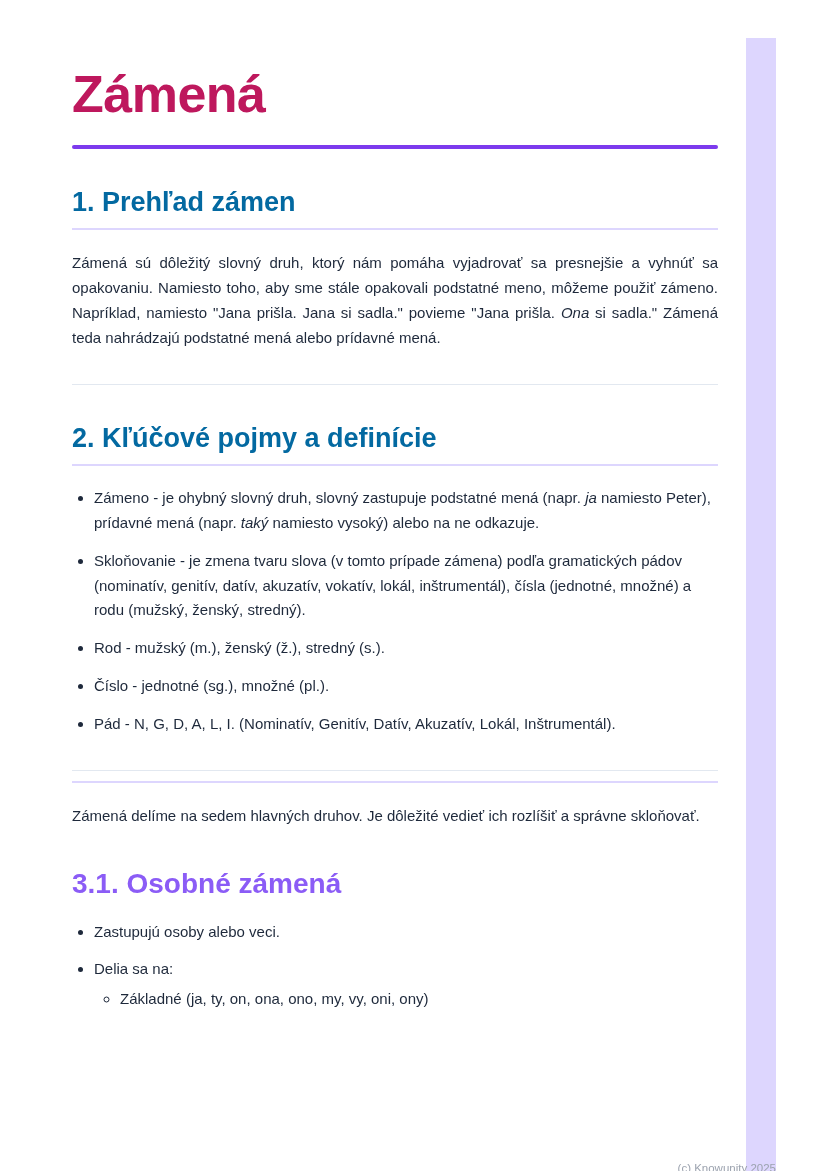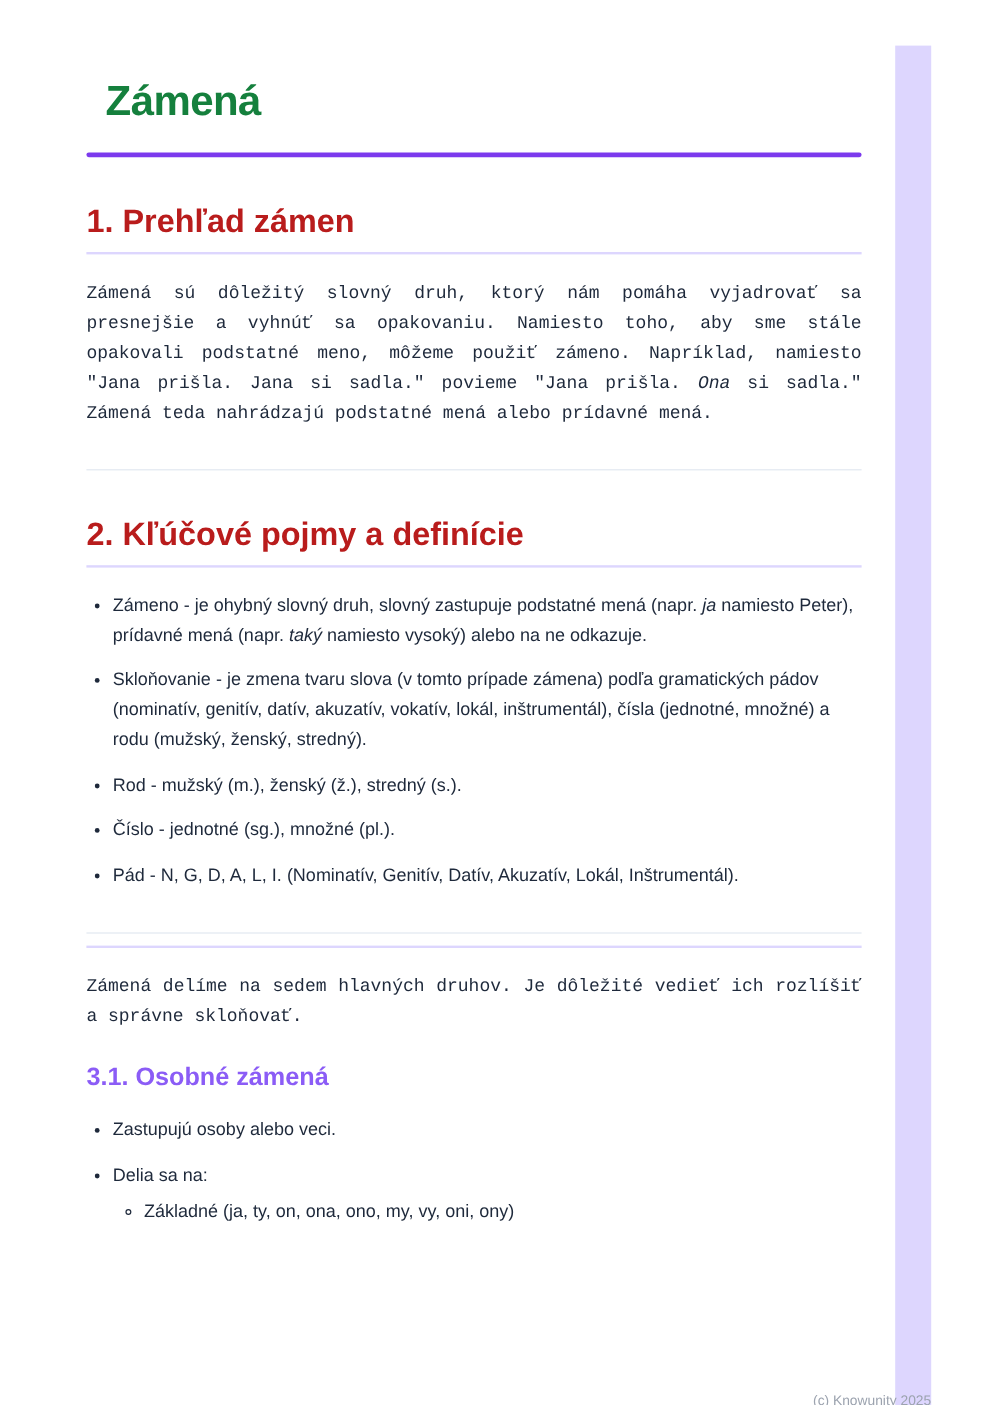--- a/index.html
+++ b/index.html
@@ -23,74 +23,73 @@
     z-index: 1;
   }
   .content {
     position: absolute;
     left: 72px;
     top: 0;
     width: 646px;
     z-index: 2;
   }
   .doc-title {
-    margin: 66px 16px 0;
-    font-size: 35px;
+    margin: 66px 0 0;
+    font-size: 52px;
     line-height: 1.1;
     font-weight: 800;
-    color: #15803d;
+    color: #be185d;
     letter-spacing: -0.5px;
   }
   .title-rule {
     height: 4px;
     background: #7c3aed;
     margin-top: 22px;
     border-radius: 2px;
   }
   .section-heading {
     margin: 38px 0 0;
     font-size: 27px;
     line-height: 1.15;
     font-weight: 700;
-    color: #b91c1c;
+    color: #0369a1;
   }
   .heading-underline {
     height: 2px;
     background: #ddd6fe;
     margin-top: 10px;
   }
   .body-text {
     margin: 20px 0 0;
     font-size: 15px;
     line-height: 1.67;
     text-align: justify;
     color: #1e293b;
-    font-family: Liberation Mono, monospace;
   }
   .divider {
     border: none;
     border-top: 1px solid #e2e8f0;
     margin: 34px 0 0;
   }
   .bullet-list {
     margin: 20px 0 0;
     padding-left: 22px;
     font-size: 15px;
     line-height: 1.65;
   }
   .bullet-list > li { margin-bottom: 13px; }
   .bullet-list > li:last-child { margin-bottom: 0; }
   .circle-list {
     list-style-type: circle;
     margin: 5px 0 16px;
     padding-left: 26px;
   }
   .sub-heading {
-    margin: 26px 0 0;
-    font-size: 21px;
+    margin: 39px 0 0;
+    font-size: 28px;
     line-height: 1.15;
     font-weight: 700;
     color: #8b5cf6;
   }
   strong { font-weight: 400; }
   em { font-style: italic; }
   .footer-credit {
     position: absolute;
     top: 1162px;
     right: 52px;

